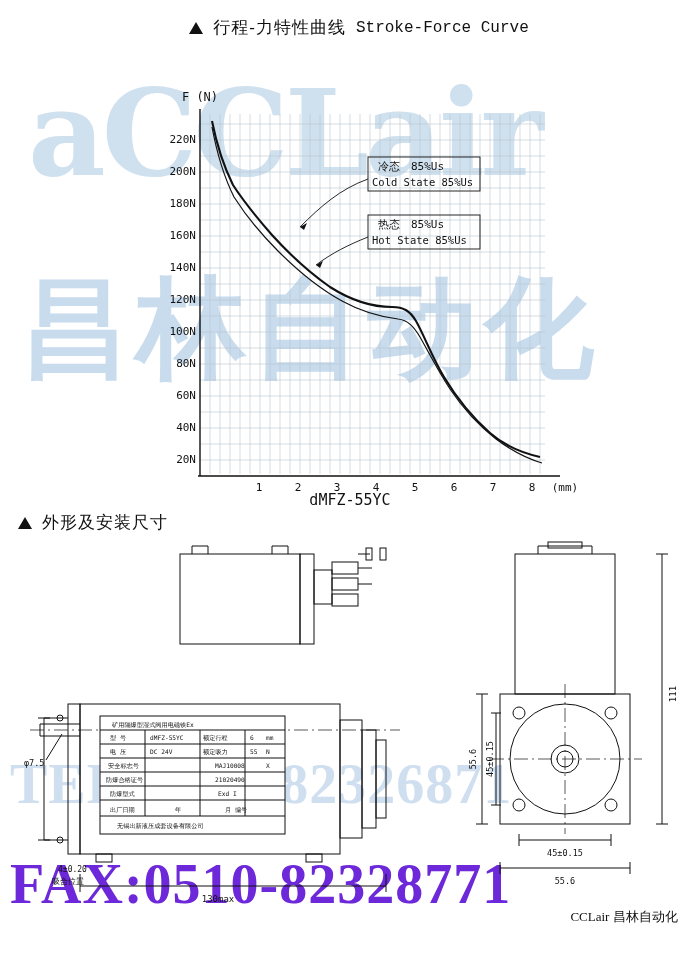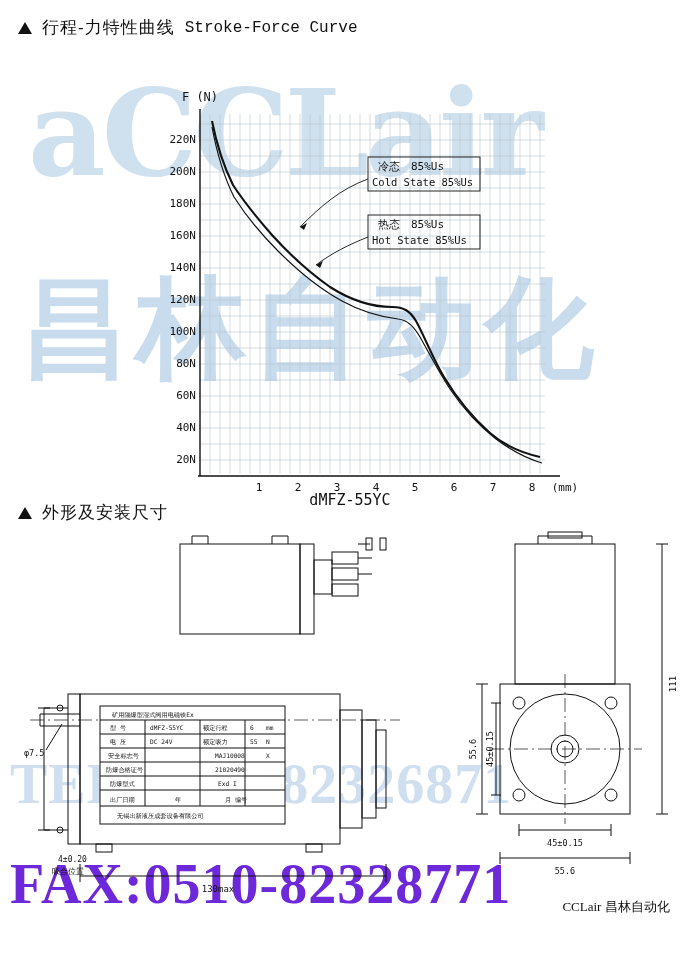--- a/index.html
+++ b/index.html
@@ -71,38 +71,38 @@
     position:absolute;
     left:0;right:0;top:452px;
     text-align:center;
     font-size:15px;
     font-family:"DejaVu Sans Mono", monospace;
   }
 
   
   .draw-wrap{position:relative;width:700px;height:400px;}
   .footer-brand{
-    position:absolute;right:30px;bottom:8px;
+    position:absolute;right:22px;bottom:8px;
     font-size:13px;
   }
   .footer-brand .en{font-family:"Liberation Serif", serif;}
   svg{display:block;}
   text{font-family:"DejaVu Sans Mono", monospace;}
 </style>
 </head>
 <body>
 
 <div class="wm wm-logo">
   <span>a</span><span>CCLair</span>
 </div>
 <div class="wm wm-cn">昌林自动化</div>
 <div class="wm wm-tel">TEL:0510-82326871</div>
 <div class="wm wm-fax">FAX:0510-82328771</div>
 
-<div class="section-head" style="padding-top:16px;">
+<div class="section-head" style="padding-top:16px;justify-content:center;">
   <span class="tri"></span>
   <span class="sec-cn">行程-力特性曲线</span>
   <span class="sec-en">Stroke-Force Curve</span>
 </div>
 
 <div class="chart-wrap">
 <svg width="700" height="455" viewBox="0 0 700 455">
 
   <g stroke="#b9c6cf" stroke-width="0.6">
 
@@ -211,21 +211,21 @@
     <rect x="368" y="176" width="112" height="34" fill="none" stroke="#111" stroke-width="0.9"></rect>
     <text x="378" y="189" font-size="11" fill="#111">热态　85%Us</text>
     <text x="372" y="205" font-size="10.5" fill="#111">Hot State 85%Us</text>
     <path d="M 368,198 C 348,206 332,214 316,226" fill="none" stroke="#111" stroke-width="0.9"></path>
     <polygon points="316,226 323,222 320,229" fill="#111"></polygon>
   </g>
 </svg>
 <div class="chart-caption">dMFZ-55YC</div>
 </div>
 
-<div class="section-head" style="margin-top:22px;">
+<div class="section-head" style="margin-top:32px;">
   <span class="tri"></span>
   <span class="sec-cn">外形及安装尺寸</span>
 </div>
 
 <div class="draw-wrap">
 <svg width="700" height="400" viewBox="0 0 700 400">
   <g stroke="#111" fill="none" stroke-width="1">
 
   <g>
     <rect x="180" y="20" width="120" height="90"></rect>

